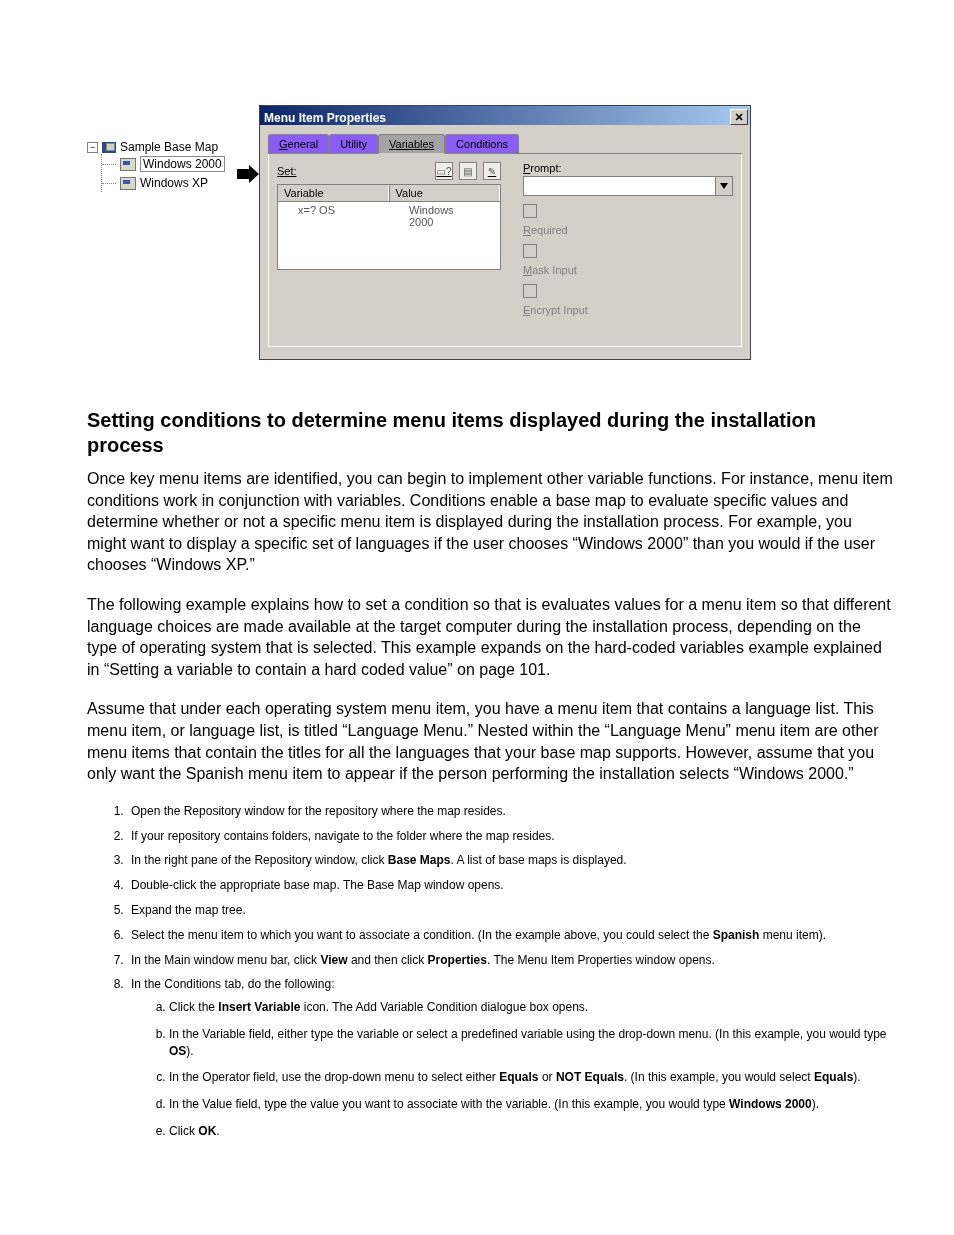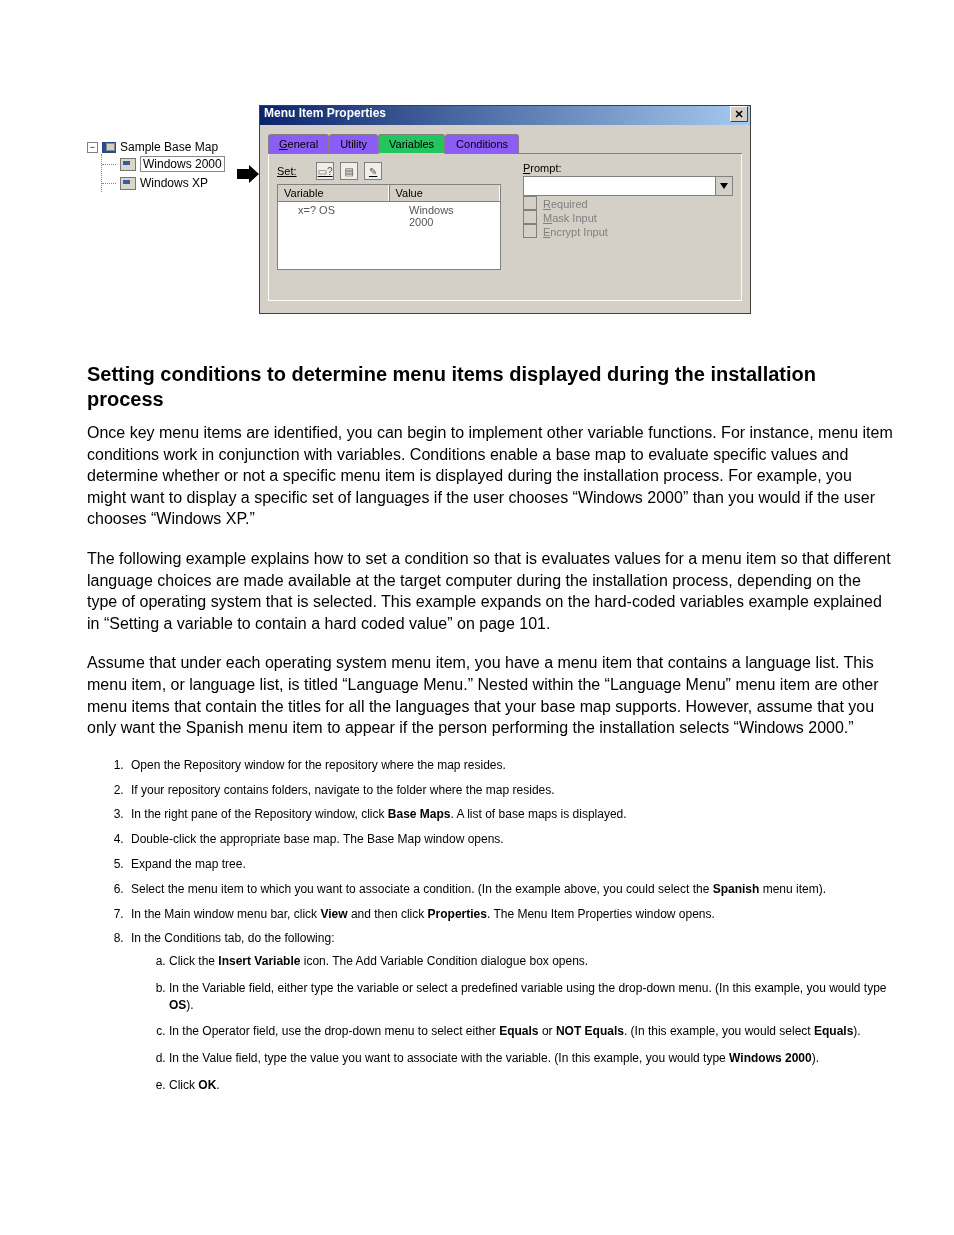--- a/index.html
+++ b/index.html
@@ -110,21 +110,21 @@
     font-family: Tahoma, Arial, sans-serif;
     font-size: 11px;
   }
   .titlebar {
     height: 19px;
     background: linear-gradient(to right, #0a246a, #a6caf0);
     color: #fff;
     font-weight: bold;
     font-size: 12px;
     display: flex;
-    align-items: flex-start;
+    align-items: flex-end;
     justify-content: space-between;
     padding: 0 2px 0 4px;
   }
   .close-btn {
     width: 16px; height: 14px;
     background: #d4d0c8;
     border: 1px solid #fff;
     border-right-color:#404040;
     border-bottom-color:#404040;
     color: #000;
@@ -152,39 +152,41 @@
     border-bottom: none;
     background: #8b5cf6;
     margin-right: 0;
     border-top-left-radius: 3px;
     border-top-right-radius: 3px;
     position: relative;
     font-size: 11px;
     color:#000;
   }
   .tab.active {
-    background: #22c55e;
+    background: #a3a3a3;
     border-bottom: 1px solid #d4d0c8;
     margin-bottom: -1px;
     z-index: 2;
     font-weight: normal;
+    text-decoration: underline;
   }
   .tab .uline { text-decoration: underline; }
   .panel {
     border: 1px solid #fff;
     border-top: none;
     padding: 8px 8px 30px 8px;
     display: flex;
     gap: 22px;
   }
   .leftcol { flex: 1; }
   .rightcol { width: 210px; }
   .set-row {
     display: flex;
     align-items: center;
+    justify-content: space-between;
     text-decoration: underline;
   }
   .set-row .lbl { color:#000; }
   .set-row .lbl .uline{text-decoration:underline;}
   .icon-strip { display:flex; gap:6px; }
   .mini-icon {
     width: 16px; height:16px;
     border:1px solid #808080;
     background:#efeee8;
     display:inline-flex;
@@ -228,24 +230,25 @@
   }
   .combo .txt {flex:1;}
   .combo .btn {
     width:16px;
     background:#d4d0c8;
     border-left:1px solid #808080;
     display:flex;align-items:center;justify-content:center;
   }
   .check-row {
     display:flex;
-    align-items:flex-end;
+    align-items:flex-start;
     gap:6px;
-    margin-top:0;
+    margin-top:8px;
     color:#808080;
+    flex-direction:column;
   }
   .check-row .box{
     width:12px;height:12px;
     border:1px solid #808080;
     background:#d4d0c8;
   }
   .check-row .uline{text-decoration:underline;}
 
   h2.section {
     font-family: Arial, Helvetica, sans-serif;

